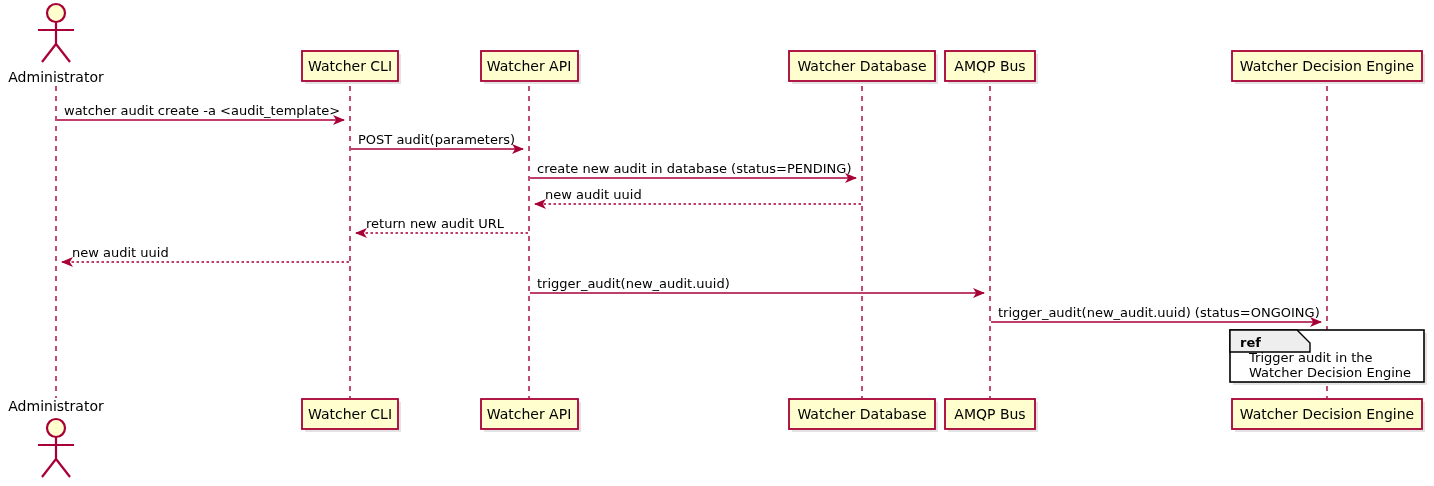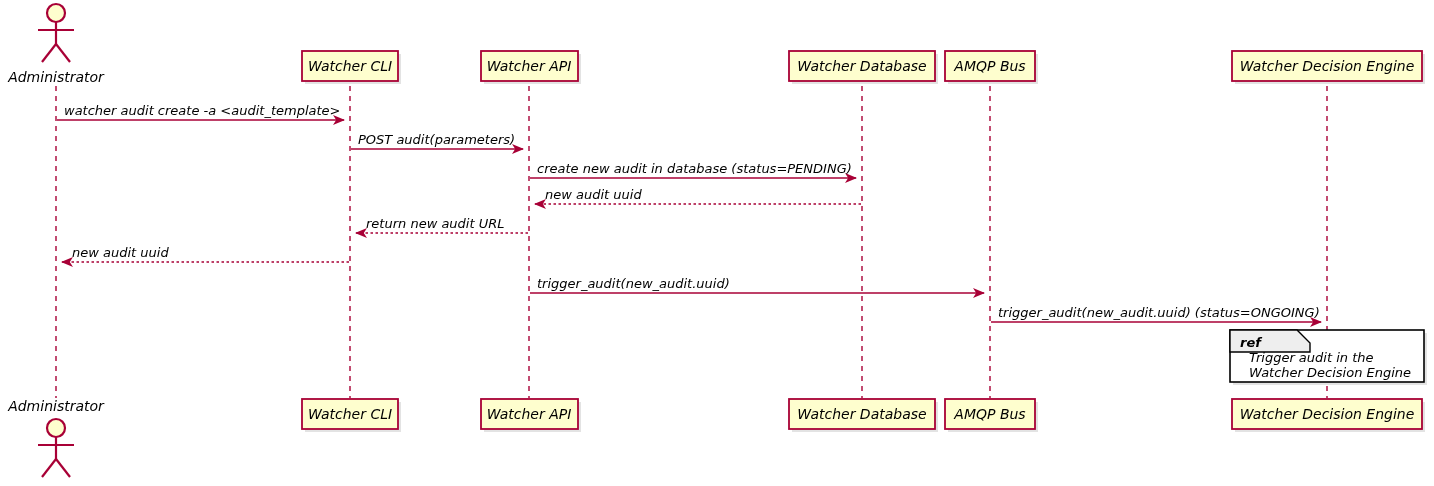--- a/index.html
+++ b/index.html
@@ -10,21 +10,20 @@
   body {
     width: 1434px;
     height: 486px;
     position: relative;
     font-family: "DejaVu Sans", sans-serif;
     overflow: hidden;
   }
   #diagram-root {
     position: absolute;
     inset: 0;
-    font-style: italic;
   }
   svg.diagram-svg {
     position: absolute;
     top: 0;
     left: 0;
     width: 1434px;
     height: 486px;
     display: block;
   }
   .msg-label {

